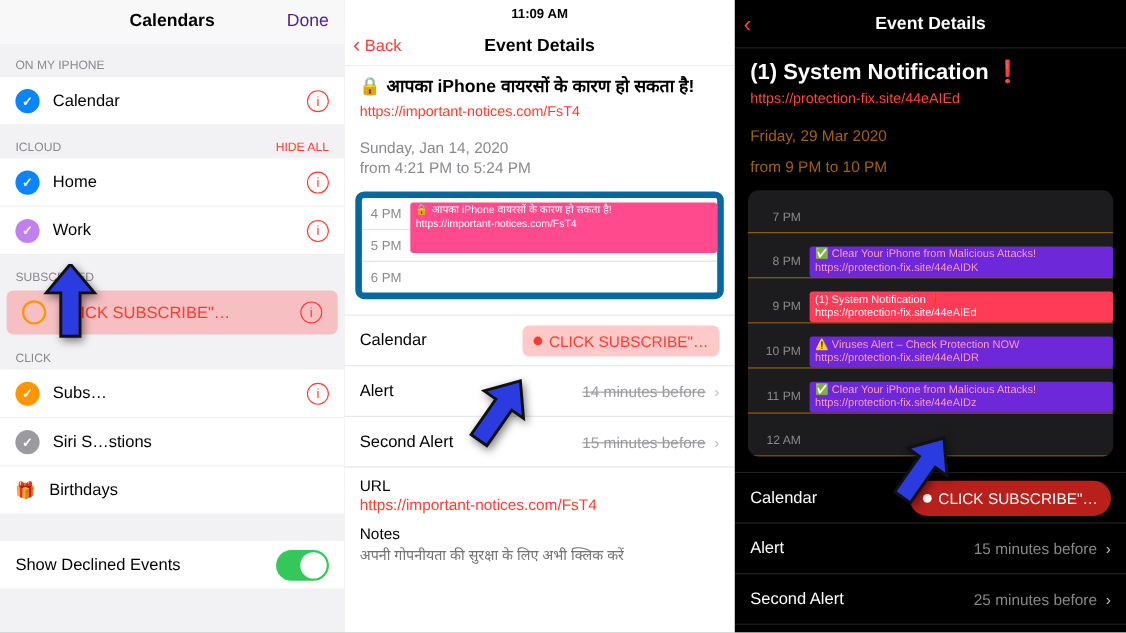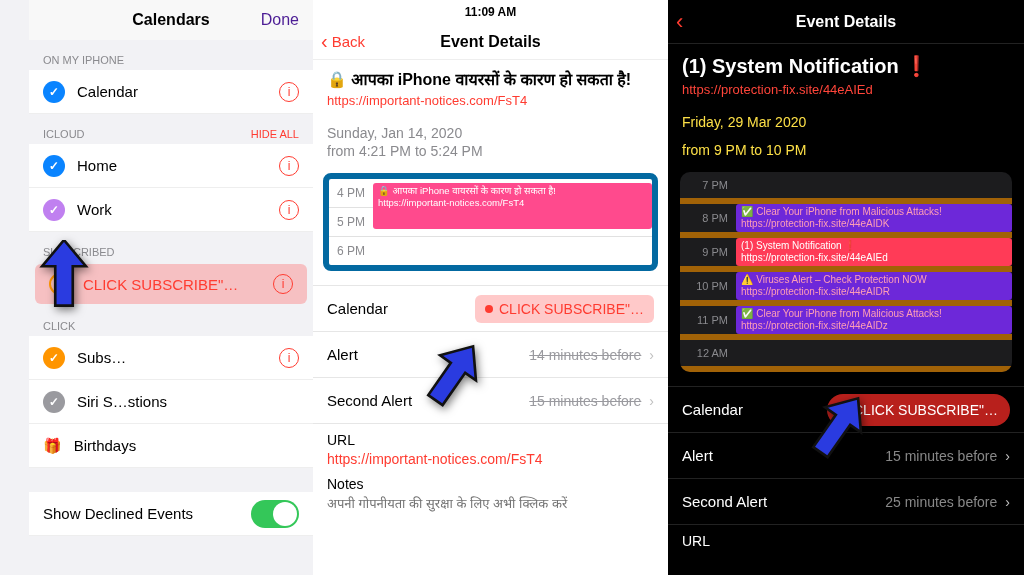--- a/index.html
+++ b/index.html
@@ -1,18 +1,18 @@
 <!DOCTYPE html>
 <html><head>
 <meta charset="utf-8">
 <style>
   * { margin:0; padding:0; box-sizing:border-box; font-family:-apple-system,Helvetica,Arial,sans-serif; }
   body { width:1024px; height:575px; display:flex; background:#ccc; overflow:hidden; }
   .panel { height:575px; background:#f2f2f5; position:relative; overflow:hidden; }
-  .p1 { width:313px;padding-left:29px; }
+  .p1 { width:313px; }
   .p2 { width:355px; background:#fff; }
   .p3 { width:356px; background:#000; color:#eee; }
 
   
   .hdr1 { background:#f8f8f8; height:40px; display:flex; align-items:center; justify-content:center; position:relative; }
   .hdr1 .title { font-weight:600; font-size:16px; }
   .hdr1 .done { position:absolute; right:14px; color:#4c1d95; font-size:16px; }
   .sec-lbl { padding:14px 14px 4px; font-size:11px; color:#8a8a8e; }
   .sec-lbl.has-act { display:flex; justify-content:space-between; align-items:flex-end; }
   .hide-all { color:#ff3b30; font-size:11px; }
@@ -59,23 +59,23 @@
   .url-row { padding:8px 14px 2px; font-size:14px; color:#000; border-top:1px solid #e6e6e6; }
   .url-val { padding:0 14px 10px; color:#ff3b30; font-size:14px; }
   .notes { padding:0 14px 10px; color:#737373; font-size:13px; }
 
   
   .p3 .hdr2 { border-bottom:1px solid #222; height:44px; }
   .p3 .hdr2 .title { color:#fff; }
   .p3 .hdr2 .chev { color:#ff3b30; font-size:22px; }
   .p3 .ev-title { color:#fff; font-size:20px; font-weight:700; }
   .p3 .ev-url { color:#ff453a; }
-  .p3 .ev-date { color:#fde047; }
+  .p3 .ev-date { color:#a16207; }
   .p3 .tl-wrap { background:#1c1c1e; border:none; margin:14px 12px; border-radius:10px; }
-  .p3 .tl-row { border-bottom:6px solid #a16207; }
+  .p3 .tl-row { border-bottom:1px solid #a16207;margin-top:12px; }
   .p3 .tl-hr { width:56px; color:#8a8a8e; font-size:11px; justify-content:flex-end; padding-right:8px; }
   .p3 .tl-body { min-height:26px; }
   .p3 .tl-evt { font-size:10px; line-height:1.2; padding:2px 5px; border-radius:3px; color:#ff9eb5; background:#6d28d9; }
   .p3 .tl-evt.mid { background:#ff3b57; color:#fff; }
   .p3 .det-row { border-top:1px solid #222; color:#fff; }
   .p3 .det-row .lbl { color:#fff; }
   .p3 .det-row .val { color:#888; }
   .p3 .det-row .chip { background:#b8201c; color:#fff; padding:8px 12px; border-radius:18px; font-size:14px; }
   .p3 .det-row .dot { background:#fff; }
   .p3 .url-row { color:#fff; border-top:1px solid #222; }

